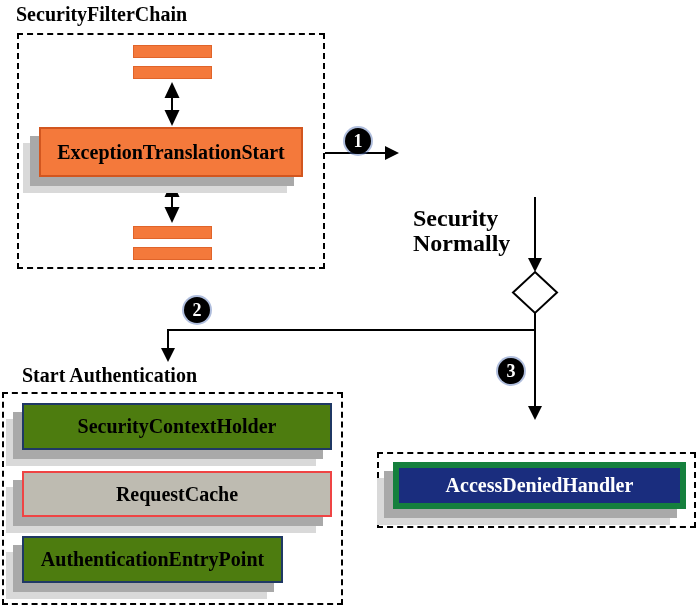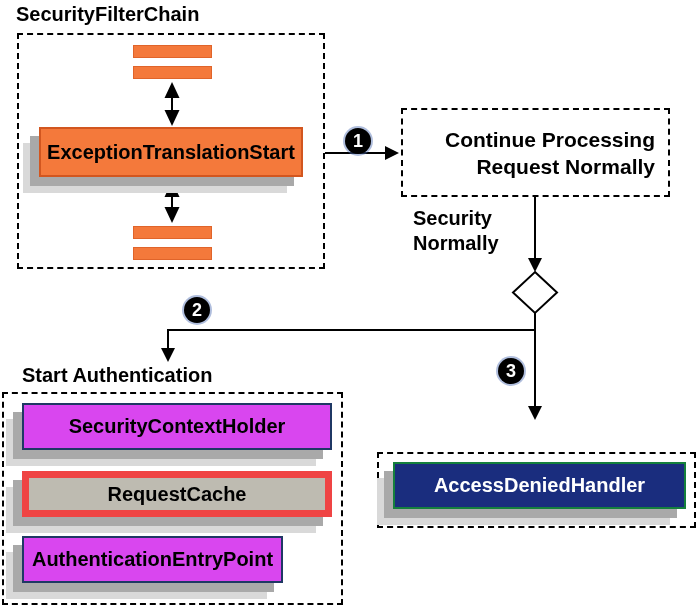--- a/index.html
+++ b/index.html
@@ -1,49 +1,49 @@
 <!DOCTYPE html>
 <html><head>
 <meta charset="utf-8">
 <style>
   html,body { margin:0; padding:0; background:#fff; }
   .stage {
     position:relative; width:698px; height:610px; background:#ffffff;
-    font-family:Liberation Sans, sans-serif; overflow:hidden;
+    font-family:Liberation Serif, serif; overflow:hidden;
     color:#000;
   }
   .connectors { position:absolute; left:0; top:0; z-index:0; pointer-events:none; }
   .dashed-box { position:absolute; border:2px dashed #000; background:transparent; box-sizing:border-box; z-index:0; }
   .heading { position:absolute; font-weight:bold; font-size:20px; line-height:24px; white-space:nowrap; z-index:2; }
   .bar { position:absolute; width:79px; height:13px; background:#f4793b; border:1px solid #e0642a; box-sizing:border-box; z-index:1; }
   .stack { position:absolute; z-index:1; }
   .stack::after  { content:""; position:absolute; inset:0; transform:translate(-9px,9px);  background:#a9a9a9; z-index:-1; }
   .stack::before { content:""; position:absolute; inset:0; transform:translate(-16px,16px); background:#d9d9d9; z-index:-2; }
   .node {
     position:relative; width:100%; height:100%; box-sizing:border-box;
     display:flex; flex-direction:row; align-items:center; justify-content:center;
     font-weight:bold; font-size:20px; line-height:23px; text-align:center;
   }
   .node-orange { background:#f4793b; border:2px solid #d2561f; }
-  .node-blue   { background:#d946ef; border:2px solid #1f3864; }
-  .node-gray   { background:#bebbb1; border:7px solid #ef4444; }
-  .node-navy   { background:#1a2d7e; border:2px solid #15803d; color:#ffffff; }
+  .node-blue   { background:#4d7c0f; border:2px solid #1f3864; }
+  .node-gray   { background:#bebbb1; border:2px solid #ef4444; }
+  .node-navy   { background:#1a2d7e; border:6px solid #15803d; color:#ffffff; }
   .badge {
     position:absolute; width:26px; height:26px; border-radius:50%;
     background:#000; color:#fff; font-weight:bold; font-size:18px;
     display:flex; align-items:center; justify-content:center; z-index:3;
     box-shadow:0 0 0 2px rgba(80,110,180,0.45);
   }
   .cont-box {
     position:absolute; left:401px; top:108px; width:269px; height:89px;
     border:2px dashed #000; box-sizing:border-box; z-index:1;
     display:flex; flex-direction:column; align-items:flex-end; justify-content:center;
     padding-right:13px; font-weight:bold; font-size:21px; line-height:27px;
   }
-  .two-line { position:absolute; font-weight:bold; font-size:20px; line-height:25px; z-index:2; }
+  .two-line { position:absolute; font-weight:bold; font-size:24px; line-height:25px; z-index:2; }
 </style>
 </head>
 <body>
 
 <div class="stage">
 
   <svg class="connectors" width="698" height="610" viewBox="0 0 698 610">
     <g stroke="#000" stroke-width="2" fill="none">
       <line x1="172" y1="95" x2="172" y2="113"></line>
       <line x1="172" y1="194" x2="172" y2="211"></line>
@@ -76,24 +76,20 @@
 
   <div class="stack" style="left:39px; top:127px; width:264px; height:50px;">
     <div class="node node-orange">
       <span>ExceptionTranslation</span>
       <span>Start</span>
     </div>
   </div>
 
   <div class="badge" style="left:345px; top:128px;">1</div>
 
-  <div class="cont-box">
-    <span>Continue Processing</span>
-    <span>Request Normally</span>
-  </div>
 
   <div class="two-line" style="left:413px; top:206px;">
     <div>Security</div>
     <div>Normally</div>
   </div>
 
   <div class="badge" style="left:184px; top:297px;">2</div>
   <div class="badge" style="left:498px; top:358px;">3</div>
 
   <div class="heading" style="left:22px; top:363px;">Start Authentication</div>

